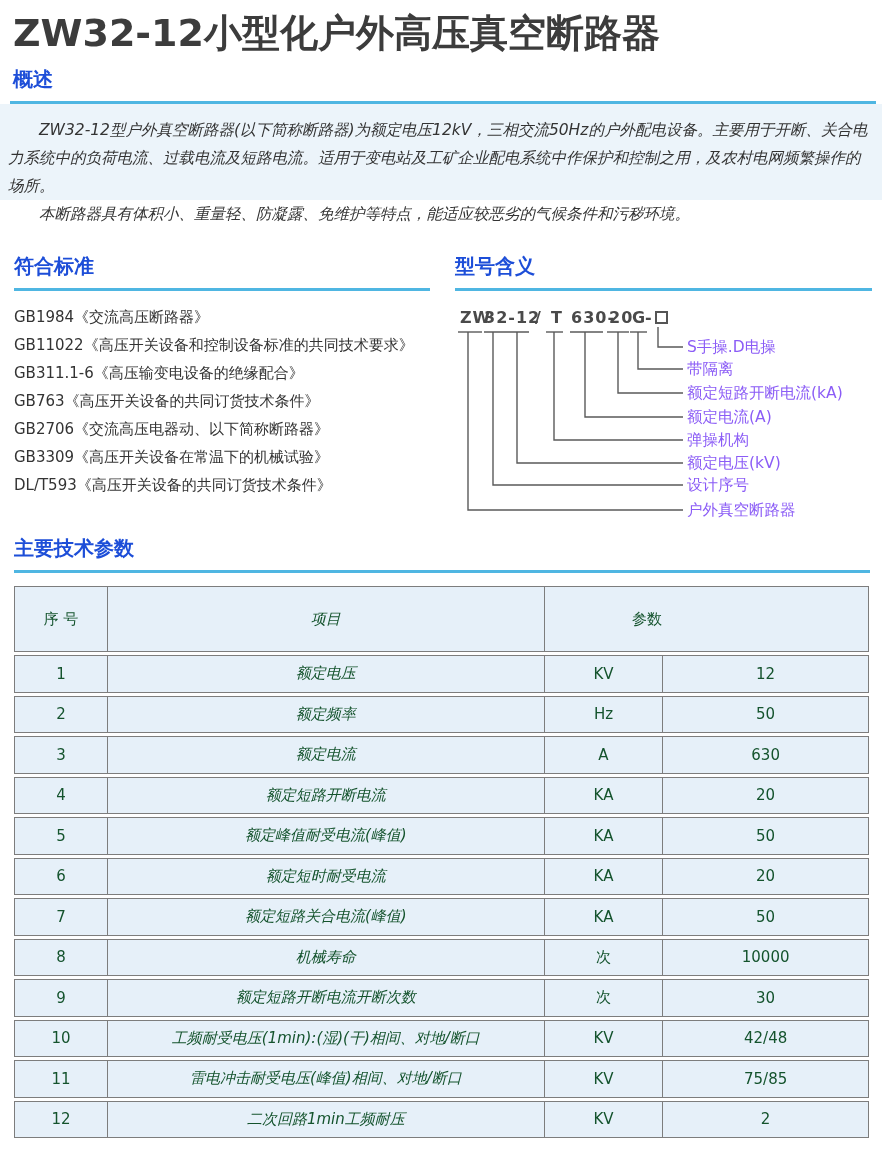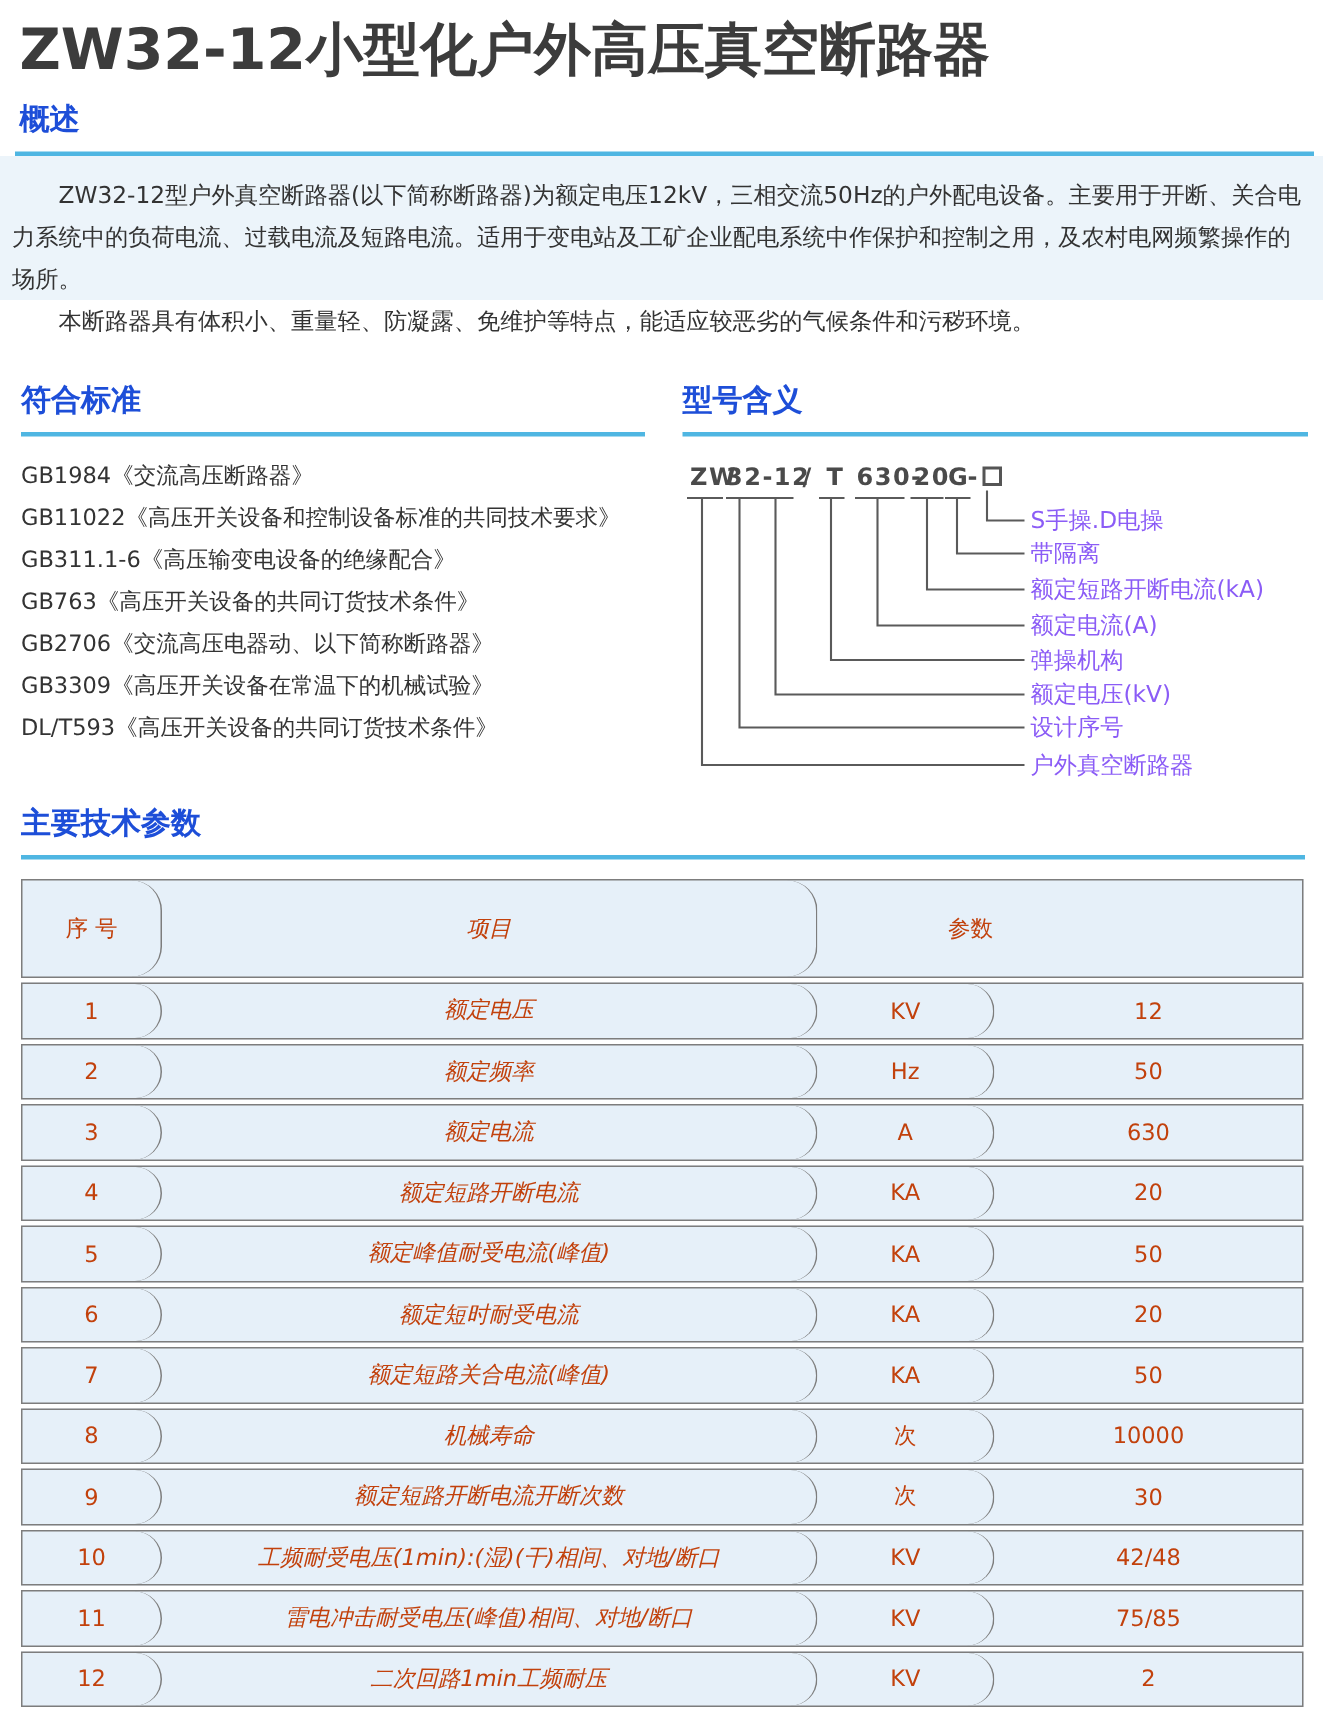--- a/index.html
+++ b/index.html
@@ -13,21 +13,21 @@
     font-size:38px; font-weight:bold; color:#3c3c3c; white-space:nowrap;
   }
   .sec-heading {
     position:absolute; font-size:20px; font-weight:bold; color:#1d4ed8; white-space:nowrap;
   }
   .accent { position:absolute; height:3px; background:#4fb6e2; }
 
   
   .overview-box {
     position:absolute; top:104px; left:0; width:882px; height:96px;
-    background:#ecf4fa; padding:12px 10px 0 8px;
+    background:#ecf4fa; padding:12px 10px 0 8px;font-style:italic;
   }
   .overview-box p {
     text-indent:2em; font-size:15.5px; line-height:28px; color:#333333;
   }
 
   
   .standards-list { position:absolute; top:303px; left:14px; width:424px; }
   .std-item { font-size:15px; line-height:28px; color:#333333; white-space:nowrap; }
 
   
@@ -58,22 +58,22 @@
 
   
   .params-table { position:absolute; top:586px; left:14px; width:855px; }
   .t-row {
     display:flex; background:#e6f0f9; border:1px solid #7d7d7d; margin-bottom:3px;
   }
   .t-row.header { height:66px; }
   .t-row.data   { height:37.5px; }
   .t-cell {
     display:flex; align-items:center; justify-content:center;
-    border-right:1px solid #7d7d7d; font-size:15px; color:#c2410c;
-    text-align:center; padding:0 4px; overflow:hidden; white-space:nowrap;border-radius:20px;
+    border-right:1px solid #7d7d7d; font-size:15px; color:#14532d;
+    text-align:center; padding:0 4px; overflow:hidden; white-space:nowrap;
   }
   .t-cell:last-child { border-right:none; }
   .c0 { width:10.9%; } .c1 { width:51.2%;font-style:italic; } .c2 { width:13.9%; } .c3 { width:24%; }
 </style>
 </head>
 <body>
 
 <div class="page">
 
   <div class="title">ZW32-12小型化户外高压真空断路器</div>

